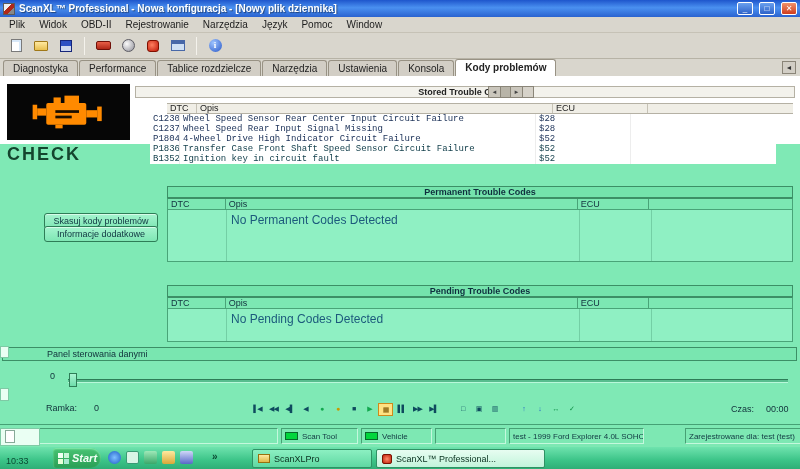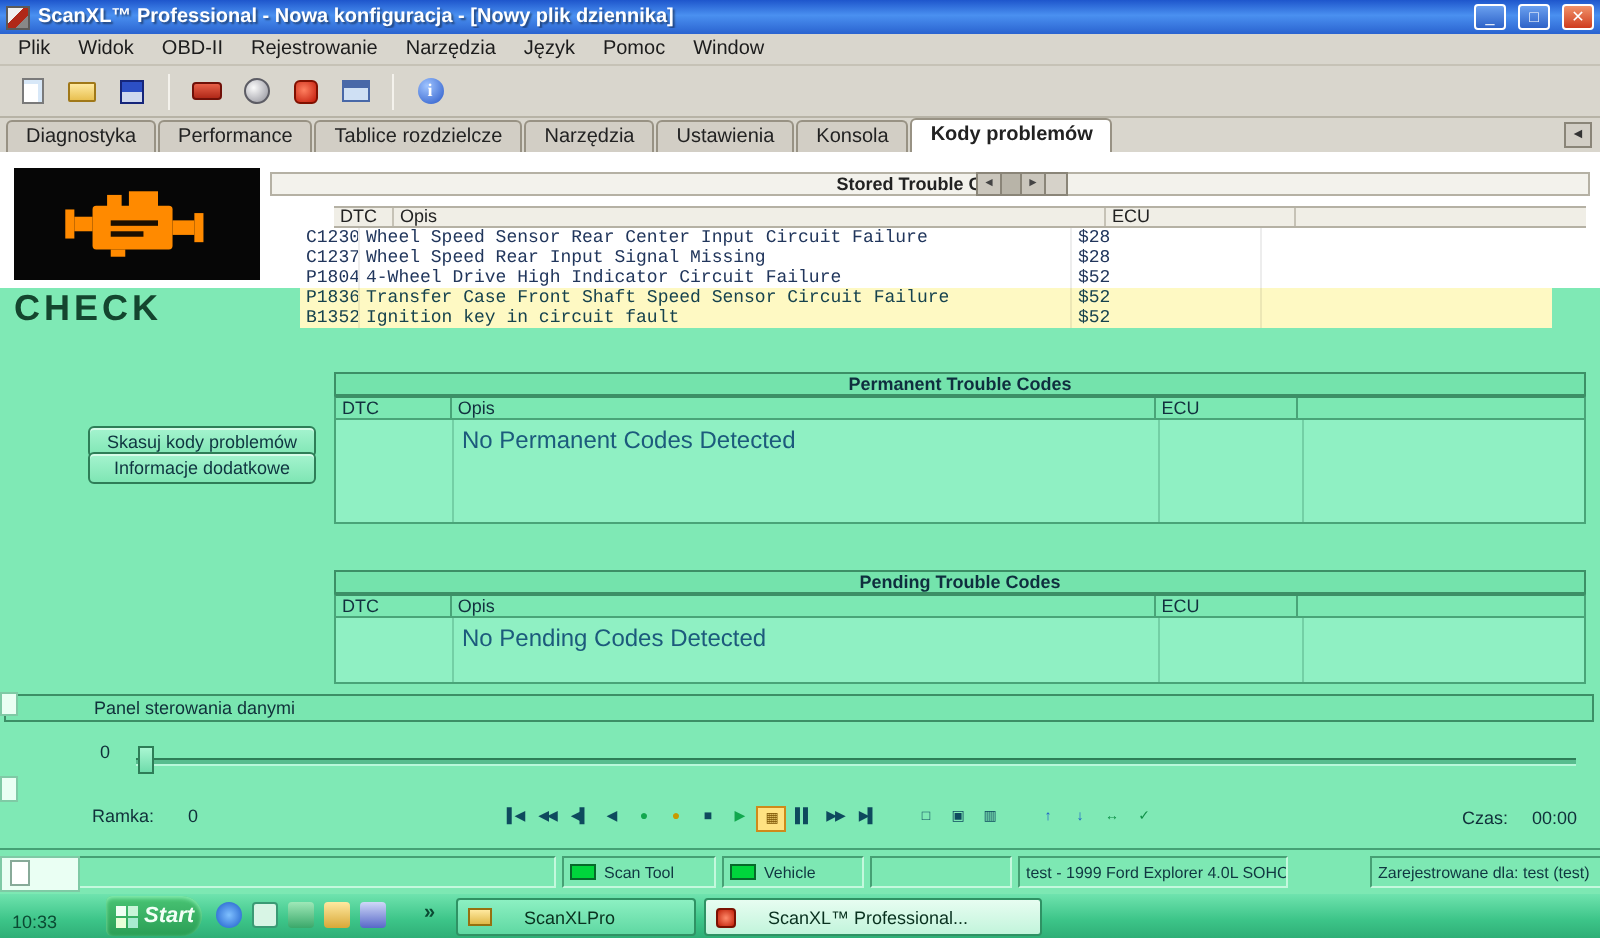--- a/index.html
+++ b/index.html
@@ -60,21 +60,21 @@
     font-size:9px; font-weight:bold; color:#222; text-align:center; line-height:10px; }
   .artifact-sb { left:488px; top:86px; width:46px; height:12px; background:#d6d2c9; border:1px solid #8a8578; display:flex; }
   .artifact-sb .ar { width:12px; height:10px; font-size:6px; line-height:10px; text-align:center; color:#444;
     background:#cac6bc; border-right:1px solid #8a8578; }
   .artifact-sb .thumb { width:10px; height:10px; background:#b8b4a8; border-right:1px solid #8a8578; }
   .tbl-hdr-light { left:167px; top:103px; width:626px; height:11px; display:flex; background:#f0eee6;
     border-top:1px solid #b5b1a4; border-bottom:1px solid #b5b1a4; }
   .th { font-size:9px; line-height:9px; color:#222; padding-left:3px; border-right:1px solid #c6c2b6; }
   .row { position:absolute; left:150px; width:626px; height:10px; display:flex; font-size:9px; line-height:10px; color:#21365c;font-family:Liberation Mono, monospace; }
   .row .c { padding-left:3px; border-right:1px solid rgba(0,0,0,0.07); white-space:nowrap; overflow:hidden; }
-  .row.greenrow { background:#fef9c3; color:#16424e; }
+  .row.greenrow { background:#ffffff; color:#16424e; }
 
   
   .gbtn { left:44px; width:114px; height:16px; background:linear-gradient(#a5f4cf,#7fe6b4);
     border:1px solid #2e7d57; border-radius:3px; font-size:9px; color:#0f3540; text-align:center; line-height:14px;
     box-shadow:inset 0 1px 0 #d6fbe8; }
 
   
   .sec-hdr-green { left:167px; width:626px; height:12px; background:#74e3ac; border:1px solid #3c8f66;
     font-size:9px; font-weight:bold; color:#0f2e3e; text-align:center; line-height:10px; }
   .tbl-hdr-green { left:167px; width:626px; height:12px; display:flex; background:#7ce8b3;
@@ -119,22 +119,22 @@
   .flag { width:11px; height:11px; display:grid; grid-template-columns:5px 5px; grid-auto-rows:5px; gap:1px; flex:0 0 auto; }
   .flag i { display:block; }
   .ql { top:451px; width:13px; height:13px; border-radius:2px; }
   .ql1 { background:radial-gradient(#7fc0ff,#1a5ac8); border-radius:50%; }
   .ql2 { background:#d8f5e5; border:1px solid #3a9a74; }
   .ql3 { background:linear-gradient(#9fe8b8,#3aa86a); }
   .ql4 { background:linear-gradient(#ffe9a0,#d8a838); }
   .ql5 { background:linear-gradient(#cfd8f8,#5868c8); }
   .ql-more { left:212px; top:451px; font-size:10px; color:#0b4a33; font-weight:bold; }
   .taskbtn { top:449px; height:19px; background:linear-gradient(#8cf0c2,#5fd8a2); border:1px solid #2f9264;
-    border-radius:2px; font-size:9px; color:#09311f; display:flex; align-items:center; gap:16px; padding:0 5px;
-    white-space:nowrap; overflow:hidden; }
+    border-radius:2px; font-size:9px; color:#09311f; display:flex; align-items:center; gap:4px; padding:0 5px;
+    white-space:nowrap; overflow:hidden;margin-left:24px; }
   .taskbtn.active { background:linear-gradient(#e7fdf1,#c2f4db); }
   .tb-folder { width:12px; height:9px; background:linear-gradient(#ffe9a0,#e0b848); border:1px solid #97700f; flex:0 0 auto; }
   .tb-app { width:10px; height:10px; background:radial-gradient(#ff8a6a,#c02008); border:1px solid #7a1202; border-radius:2px; flex:0 0 auto; }
 
   
   .art { background:#eafff3; border:1px solid #7fcaa5; }
 </style>
 </head>
 <body>
 

